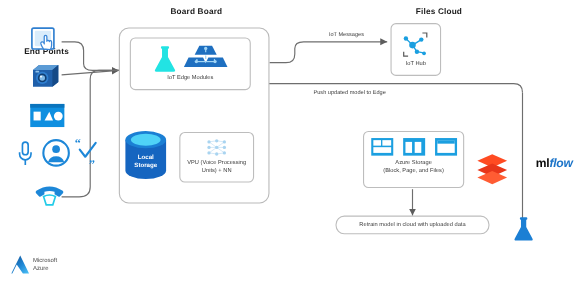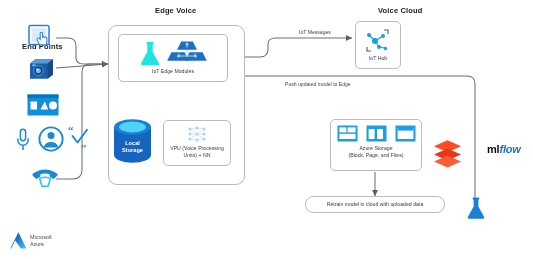--- a/index.html
+++ b/index.html
@@ -16,22 +16,22 @@
   svg{display:block;overflow:visible;}
   .flowsvg{position:absolute;left:0;top:0;width:533px;height:259px;pointer-events:none;}
   .mlflow{font-size:11px;font-weight:bold;color:#0b0b0b;letter-spacing:-.2px;white-space:nowrap;}
   .mlflow i{color:#1a73c8;font-style:italic;font-weight:bold;}
   .mslogo-txt{font-size:5.4px;color:#4a4a4a;line-height:1.18;white-space:nowrap;}
 </style>
 </head>
 <body>
 
 <div class="abs ttl" style="left:22px;top:6px;margin-top:36px;">End Points</div>
-<div class="abs ttl" style="left:155px;top:6px;">Edge Voice</div>
-<div class="abs ttl" style="left:378px;top:6px;">Voice Cloud</div>
+<div class="abs ttl" style="left:155px;top:6px;">Board Board</div>
+<div class="abs ttl" style="left:378px;top:6px;">Files Cloud</div>
 
 <svg class="flowsvg" viewBox="0 0 533 259" xmlns="http://www.w3.org/2000/svg">
   <defs>
     <marker id="ah" markerWidth="7" markerHeight="7" refX="6" refY="3" orient="auto">
       <path d="M0,0 L6,3 L0,6 z" fill="#5d5d5d"></path>
     </marker>
     <marker id="ahd" markerWidth="7" markerHeight="7" refX="6" refY="3" orient="auto">
       <path d="M0,0 L6,3 L0,6 z" fill="#5d5d5d"></path>
     </marker>
   </defs>

